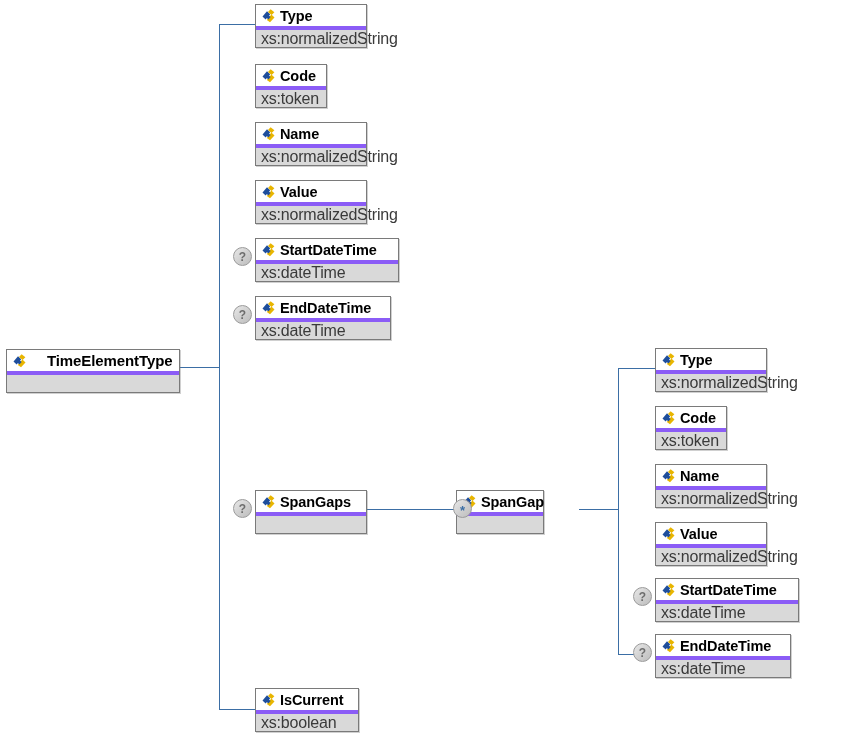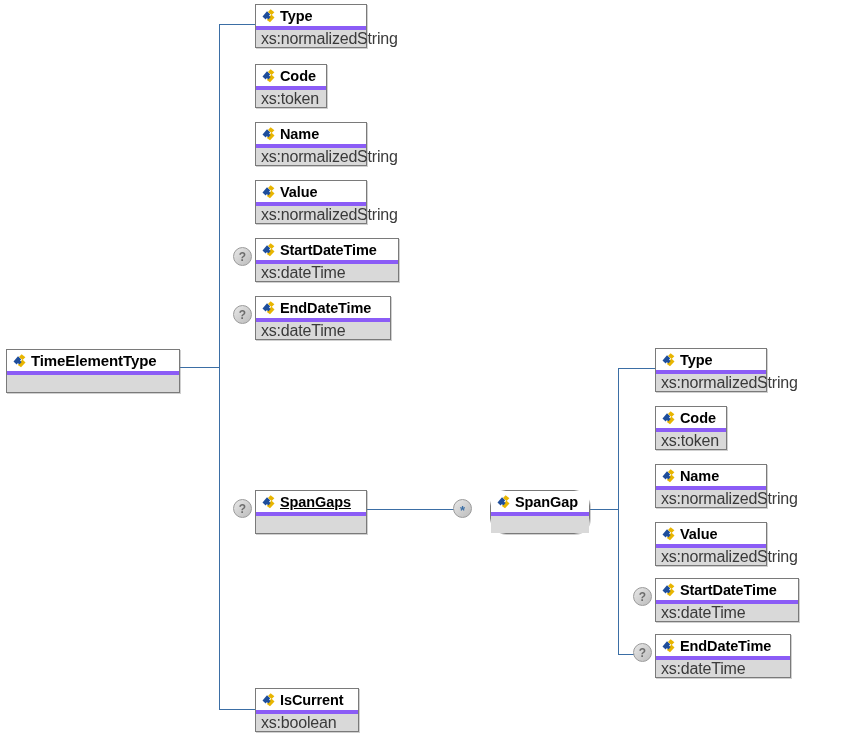--- a/index.html
+++ b/index.html
@@ -115,21 +115,21 @@
       <div class="line h" style="left: 219px; top: 709px; width: 36px; background: rgb(59, 110, 165);"></div>
       <div class="line h" style="left: 367px; top: 509px; width: 97px; background: rgb(59, 110, 165);"></div>
       <div class="line h" style="left: 579px; top: 509px; width: 39px; background: rgb(59, 110, 165);"></div>
       <div class="line v" style="left: 618px; top: 368px; height: 286px; background: rgb(59, 110, 165);"></div>
       <div class="line h" style="left: 618px; top: 368px; width: 37px; background: rgb(59, 110, 165);"></div>
       <div class="line h" style="left: 618px; top: 654px; width: 18px; background: rgb(59, 110, 165);"></div>
     </div>
 
   <div id="root-layer">
       <div class="node root" style="left: 6px; top: 349px; width: 174px; border-color: rgb(122, 122, 122); background: rgb(217, 217, 217);">
-        <div class="title" style="background: rgb(255, 255, 255);">
+        <div class="title" style="background: rgb(255, 255, 255); gap: 16px;">
           <span class="xsd-icon">
             <svg width="15" height="15" viewBox="0 0 15 15">
               <path d="M1.5 8.5 L6 3.2 L9.2 6.2 L4.6 11.4 Z" fill="#1f4e9c"></path>
               <path d="M5.8 11.9 L10.4 6.6 L13.5 9.4 L9.0 14.3 Z" fill="#e8b500"></path>
               <path d="M9.6 1.2 L13.4 4.2 L10.6 6.9 L7.0 3.9 Z" fill="#e8b500"></path>
               <path d="M6.4 6.0 L9.6 8.9 L7.4 11.4 L4.2 8.4 Z" fill="#1f4e9c"></path>
             </svg>
           </span>
           <span class="label">TimeElementType</span>
         </div>
@@ -236,39 +236,39 @@
           <span class="label">EndDateTime</span>
         </div>
         <div class="typerow" style="background: rgb(217, 217, 217);">
           <span class="typetext">xs:dateTime</span>
         </div>
       </div>
       <div class="marker opt" style="left: 233px; top: 305px; color: rgb(109, 109, 109);">
         <span>?</span>
       </div>
       <div class="node" style="left: 255px; top: 490px; width: 112px; border-color: rgb(122, 122, 122); background: rgb(217, 217, 217);">
-        <div class="title" style="background: rgb(255, 255, 255); text-decoration: underline;">
+        <div class="title" style="background: rgb(255, 255, 255);">
           <span class="xsd-icon">
             <svg width="15" height="15" viewBox="0 0 15 15">
               <path d="M1.5 8.5 L6 3.2 L9.2 6.2 L4.6 11.4 Z" fill="#1f4e9c"></path>
               <path d="M5.8 11.9 L10.4 6.6 L13.5 9.4 L9.0 14.3 Z" fill="#e8b500"></path>
               <path d="M9.6 1.2 L13.4 4.2 L10.6 6.9 L7.0 3.9 Z" fill="#e8b500"></path>
               <path d="M6.4 6.0 L9.6 8.9 L7.4 11.4 L4.2 8.4 Z" fill="#1f4e9c"></path>
             </svg>
           </span>
           <span class="label">SpanGaps</span>
         </div>
         <div class="typerow" style="background: rgb(217, 217, 217);">
           <span class="typetext"></span>
         </div>
       </div>
       <div class="marker opt" style="left: 233px; top: 499px; color: rgb(109, 109, 109);">
         <span>?</span>
       </div>
-      <div class="node" style="left: 490px; top: 490px; width: 100px; border-color: rgb(122, 122, 122); background: rgb(217, 217, 217); border-radius: 16px;">
+      <div class="node" style="left: 456px; top: 490px; width: 88px; border-color: rgb(122, 122, 122); background: rgb(217, 217, 217);">
         <div class="title" style="background: rgb(255, 255, 255);">
           <span class="xsd-icon">
             <svg width="15" height="15" viewBox="0 0 15 15">
               <path d="M1.5 8.5 L6 3.2 L9.2 6.2 L4.6 11.4 Z" fill="#1f4e9c"></path>
               <path d="M5.8 11.9 L10.4 6.6 L13.5 9.4 L9.0 14.3 Z" fill="#e8b500"></path>
               <path d="M9.6 1.2 L13.4 4.2 L10.6 6.9 L7.0 3.9 Z" fill="#e8b500"></path>
               <path d="M6.4 6.0 L9.6 8.9 L7.4 11.4 L4.2 8.4 Z" fill="#1f4e9c"></path>
             </svg>
           </span>
           <span class="label">SpanGap</span>

